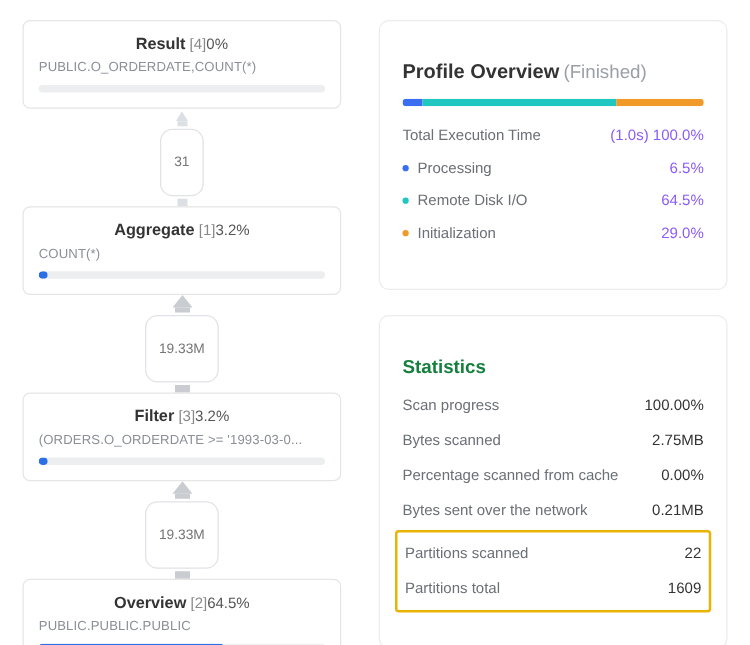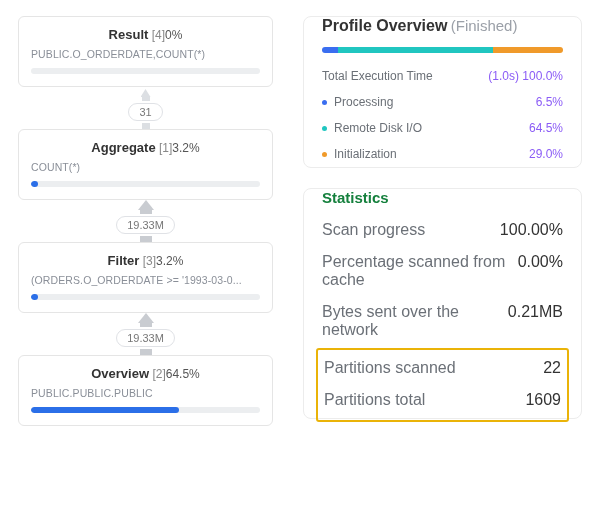--- a/index.html
+++ b/index.html
@@ -34,56 +34,56 @@
 
   
   .conn { display: flex; flex-direction: column; align-items: center; }
   .arrow-line { width: 10px; height: 8px; background: #dcdfe3; clip-path: polygon(50% 0, 100% 100%, 0 100%); margin-top: 2px; }
   .arrow-shaft { width: 8px; background: #dcdfe3; }
   .arrow-shaft.short { height: 4px; }
   .arrow-shaft.long { height: 6px; }
   .conn-label {
     border: 1px solid #e0e2e6;
     border-radius: 10px;
-    padding: 2px 10px;
+    padding: 20px 10px;
     font-size: 11px;
     color: #777;
     background: #fff;
     margin: 2px 0;
   }
   .arrow-head {
     width: 0; height: 0;
     border-left: 8px solid transparent;
     border-right: 8px solid transparent;
     border-bottom: 10px solid #c9ccd1;
   }
   .thick-shaft { width: 12px; background: #c9ccd1; }
   .thick-shaft.top { height: 4px; }
   .thick-shaft.btm { height: 6px; }
 
   
   .panel {
     border: 1px solid #ececec;
     border-radius: 8px;
-    padding: 0 18px;
+    padding: 32px 18px;
     background: #fff;
   }
   .panel h2.profile { font-size: 16px; font-weight: 700; color: #333; display: inline; }
   .panel .fin { color: #9ba0a8; font-weight: 500; font-size: 15px; }
   .stacked {
     display: flex; height: 6px; width: 100%; border-radius: 3px; overflow: hidden;
     margin: 12px 0 10px;
   }
   .seg { height: 100%; }
   .row { display: flex; justify-content: space-between; align-items: center; padding: 6px 0; font-size: 12px; color: #6b7077; }
   .row .val { color: #8b5cf6; }
   .dot { display:inline-block; width:5px; height:5px; border-radius:50%; margin-right:7px; vertical-align: middle; }
 
   .panel h2.stats { font-size: 15px; font-weight: 700; color: #15803d; margin-bottom: 8px; }
-  .stat-row { display: flex; justify-content: space-between; align-items: flex-start; padding: 7px 0; font-size: 16px; color: #6b7077; }
+  .stat-row { display: flex; justify-content: space-between; align-items: flex-end; padding: 7px 0; font-size: 12px; color: #6b7077; }
   .stat-row .val { color: #333; }
   .highlight-box { border: 2px solid #eab308; border-radius: 3px; padding: 2px 6px 4px; margin: 2px -6px -4px; }
 </style>
 </head>
 <body>
 
 <div class="cols">
   <div class="left">
 
     <div class="node">
@@ -195,20 +195,24 @@
       </div>
     </div>
 
     <div class="panel">
       <h2 class="stats">Statistics</h2>
       <div class="stat-row">
         <span>Scan progress</span>
         <span class="val">100.00%</span>
       </div>
       <div class="stat-row">
+        <span>Bytes scanned</span>
+        <span class="val">2.75MB</span>
+      </div>
+      <div class="stat-row">
         <span>Percentage scanned from cache</span>
         <span class="val">0.00%</span>
       </div>
       <div class="stat-row">
         <span>Bytes sent over the network</span>
         <span class="val">0.21MB</span>
       </div>
       <div class="highlight-box">
         <div class="stat-row">
           <span>Partitions scanned</span>

